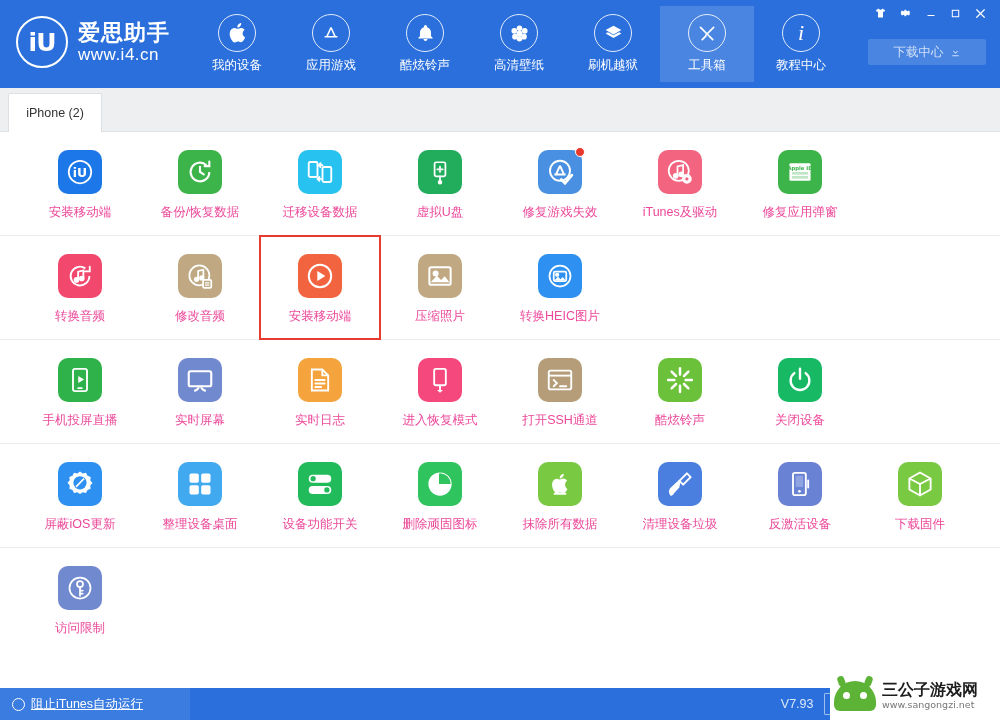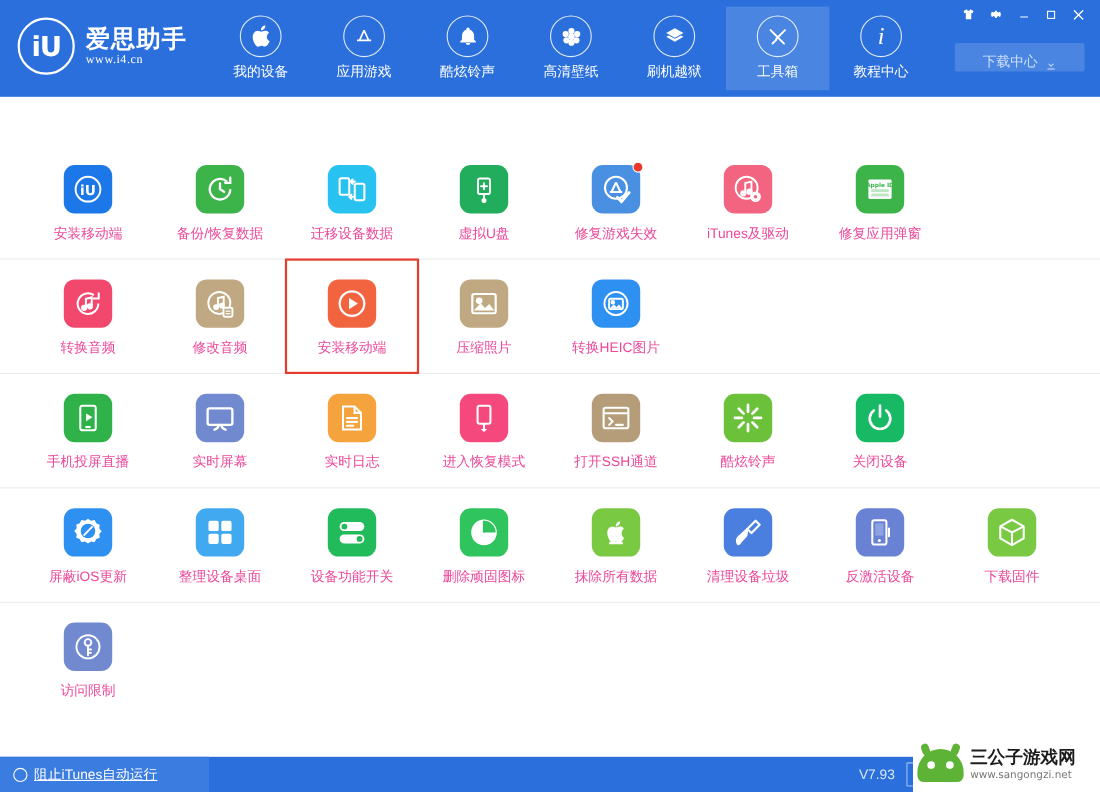--- a/index.html
+++ b/index.html
@@ -21,22 +21,22 @@
   }
   .logo-circle {
     width: 52px; height: 52px; border-radius: 50%;
     border: 2px solid #ffffff; display: flex; align-items: center;
     justify-content: center; color: #fff; font-size: 25px;
     font-family: "DejaVu Sans", sans-serif; font-weight: bold;
     letter-spacing: -1px;
   }
   .logo-text { margin-left: 10px; color: #fff; line-height: 1.05; }
   .logo-name { font-size: 22px; font-weight: bold; letter-spacing: 1px; }
-  .logo-url { font-size: 11px; letter-spacing: 0.5px; margin-top: 2px;
-    font-family: Liberation Serif, serif; }
+  .logo-url { font-size: 17px; letter-spacing: 0.5px; margin-top: 2px;
+    font-family: Liberation Sans, sans-serif; }
 
   .nav { position: absolute; left: 190px; top: 6px; display: flex; }
   .nav-item {
     width: 94px; height: 76px; display: flex; flex-direction: column;
     align-items: center; justify-content: center; cursor: pointer;
   }
   .nav-item.active { background: #4a85e2; }
   .nav-icon {
     width: 38px; height: 38px; border-radius: 50%;
     border: 1.5px solid rgba(255,255,255,0.85);
@@ -48,21 +48,21 @@
   .winbar { position: absolute; right: 8px; top: 3px; display: flex; gap: 2px; }
   .win-btn {
     width: 23px; height: 20px; display: flex; align-items: center;
     justify-content: center; color: #fff; font-size: 13px; cursor: pointer;
     line-height: 1;
   }
   .dl-center {
     position: absolute; right: 14px; top: 39px;
     width: 118px; height: 26px; background: #4a85e2;
     border-radius: 2px; color: #cfe0f8; font-size: 12.5px;
-    display: flex; align-items: flex-end; justify-content: center;
+    display: flex; align-items: center; justify-content: center;
     gap: 6px; cursor: pointer;
   }
 
   
   .tabbar {
     position: absolute; left: 0; top: 88px; width: 1000px; height: 44px;
     background: #edeff1; border-bottom: 1px solid #dcdfe3;
   }
   .tab {
     position: absolute; left: 8px; top: 5px; width: 94px; height: 39px;
@@ -275,20 +275,23 @@
     <div class="dl-center">
       <span>下载中心</span>
       <span>
         <svg class="svgicon" width="11" height="12" viewBox="0 0 24 24" fill="#cfe0f8">
             <path d="M12 3v10l-4-4-1.4 1.4L12 16l5.4-5.6L16 9l-4 4V3zM5 19h14v2H5z"></path>
           </svg>
       </span>
     </div>
   </div>
 
+  <div class="tabbar">
+    <div class="tab">iPhone (2)</div>
+  </div>
 
   <div class="content">
 
     <div class="grid-row">
       <div class="cell">
         <div class="app-icon" style="background:#1c77e8">
           <svg class="svgicon" width="30" height="30" viewBox="0 0 24 24" fill="none" stroke="#fff" stroke-width="1.4">
               <circle cx="12" cy="12" r="9"></circle>
               <text x="12" y="16" font-size="10" fill="#fff" text-anchor="middle" font-family="DejaVu Sans" font-weight="bold" stroke="none">iU</text>
             </svg>

